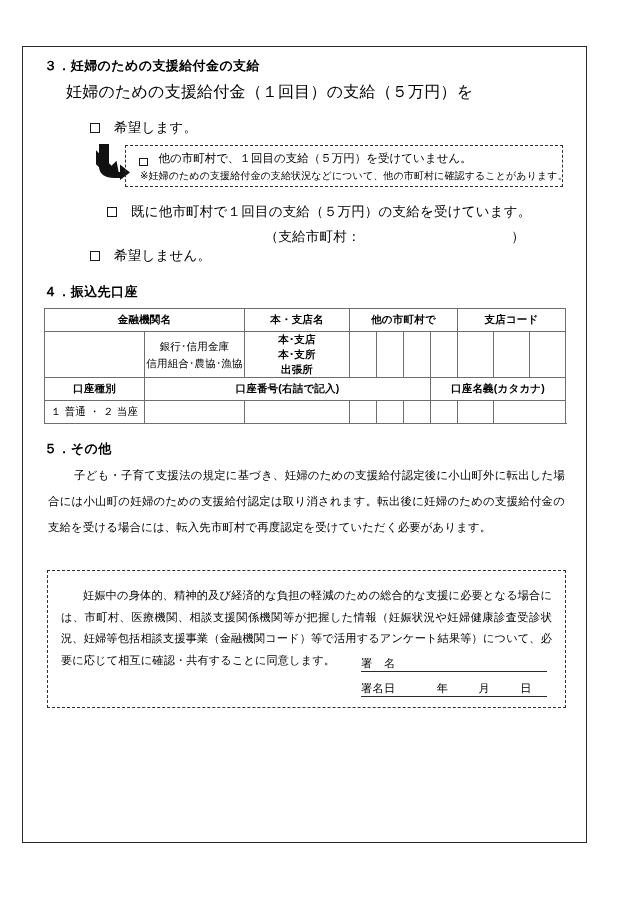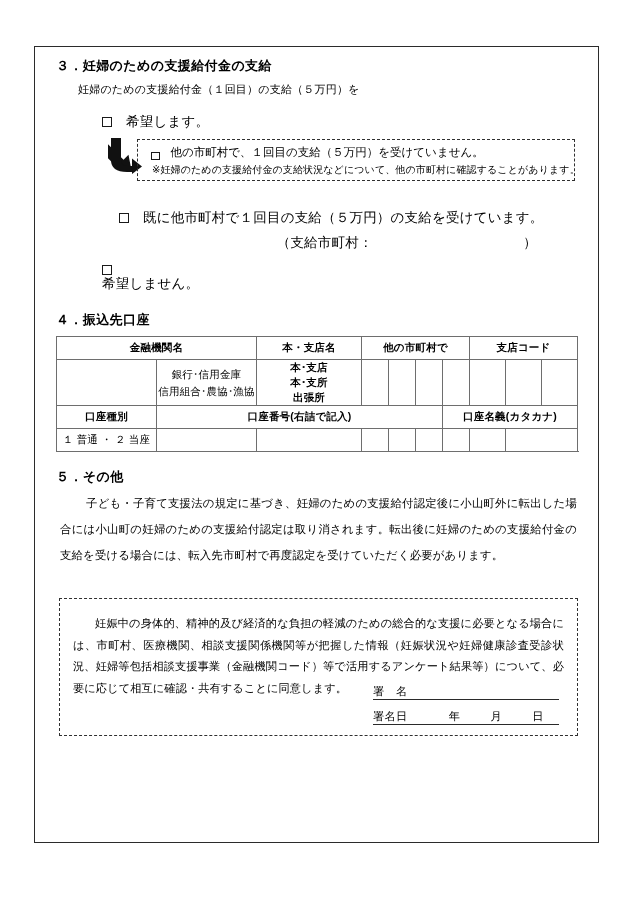--- a/index.html
+++ b/index.html
@@ -12,21 +12,21 @@
     height: 903px;
     font-family: "Liberation Sans", "DejaVu Sans", sans-serif;
     color: #000;
     position: relative;
     overflow: hidden;
   }
 
   
   #page-frame {
     position: absolute;
-    left: 34px;
+    left: 22px;
     top: 46px;
     width: 565px;
     height: 797px;
     border: 1.2px solid #2b2b2b;
     box-sizing: border-box;
     background: #fff;
   }
   #page-inner {
     position: absolute;
     left: 21px;
@@ -36,21 +36,21 @@
 
   
   .sec-head {
     font-size: 13px;
     font-weight: bold;
     letter-spacing: 0.4px;
     margin: 0 0 4px 0;
     white-space: nowrap;
   }
   .lead-line {
-    font-size: 11px;
+    font-size: 16px;
     margin: 7px 0 16px 22px;
     white-space: nowrap;
     letter-spacing: 0.2px;
   }
   .opt-row {
     display: flex;
     align-items: flex-start;
     margin: 10px 0 0 46px;
     font-size: 13.5px;
     letter-spacing: 0.2px;
@@ -227,28 +227,28 @@
         </span>
         <div class="dashbox">
           <div class="dash-row">
             <span class="chk"></span>
             <span>他の市町村で、１回目の支給（５万円）を受けていません。</span>
           </div>
           <div class="note-small">※妊婦のための支援給付金の支給状況などについて、他の市町村に確認することがあります。</div>
         </div>
       </div>
 
-      <div class="opt-row" style="margin-top:24px;padding-left:17px;">
+      <div class="opt-row" style="margin-top:12px;padding-left:17px;">
         <span class="chk"></span>
         <span class="opt-text">既に他市町村で１回目の支給（５万円）の支給を受けています。</span>
       </div>
 
       <div class="paren-line">（支給市町村：　　　　　　　　　　　）</div>
 
-      <div class="opt-row" style="margin-top:9px;flex-direction:column;">
+      <div class="opt-row" style="margin-top:1px;">
         <span class="chk"></span>
         <span class="opt-text">希望しません。</span>
       </div>
     </div>
 
     <div class="sec4">
       <div class="sec-head">４．振込先口座</div>
 
       <table class="bank">
         <colgroup>

